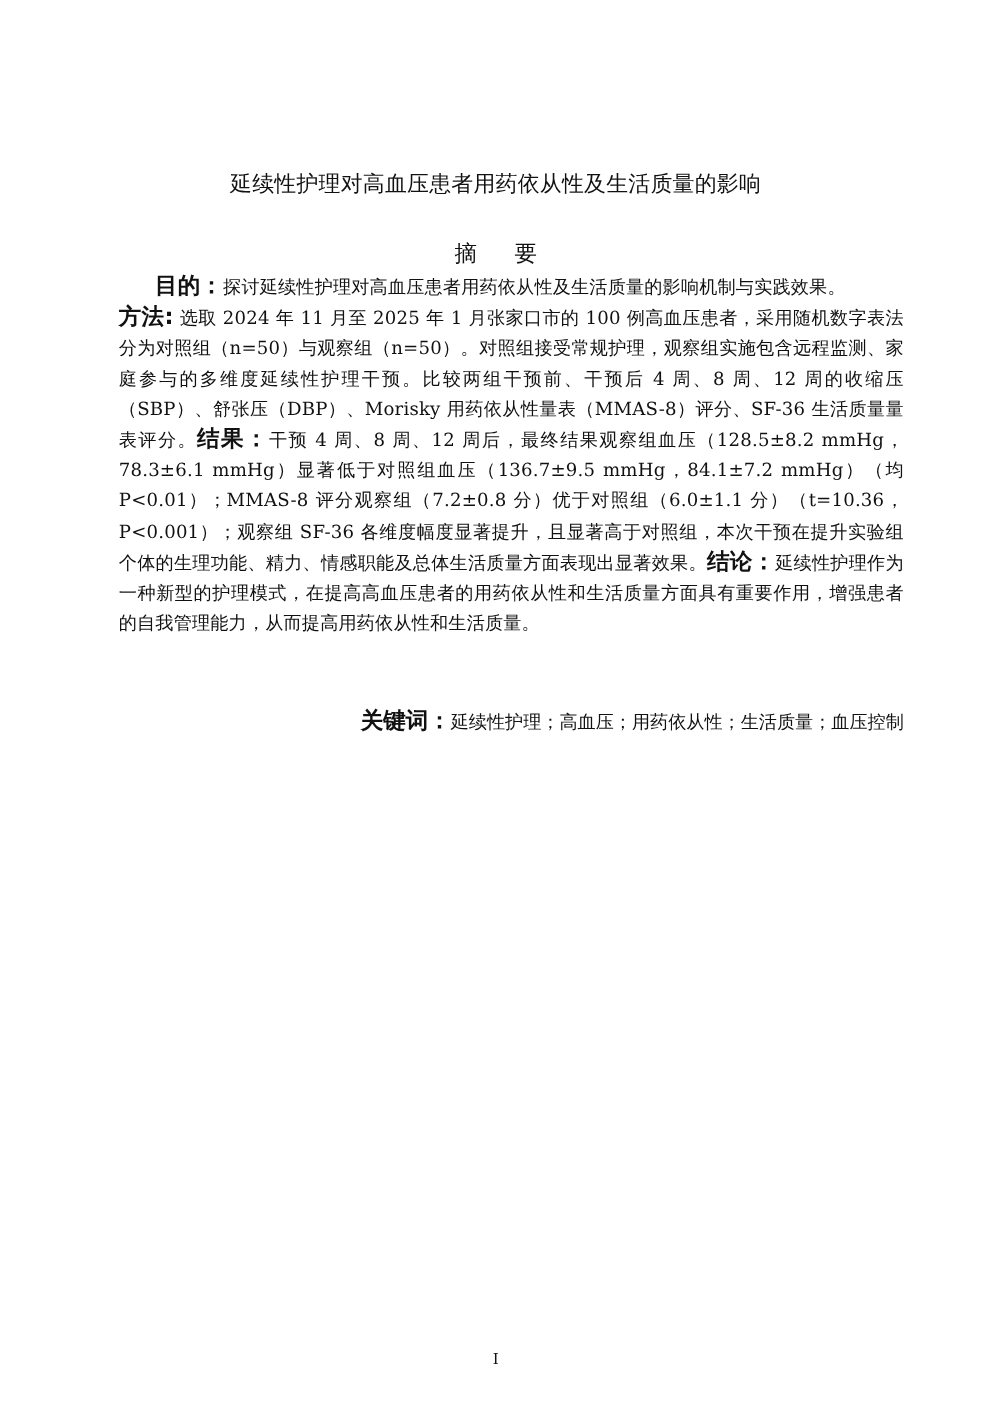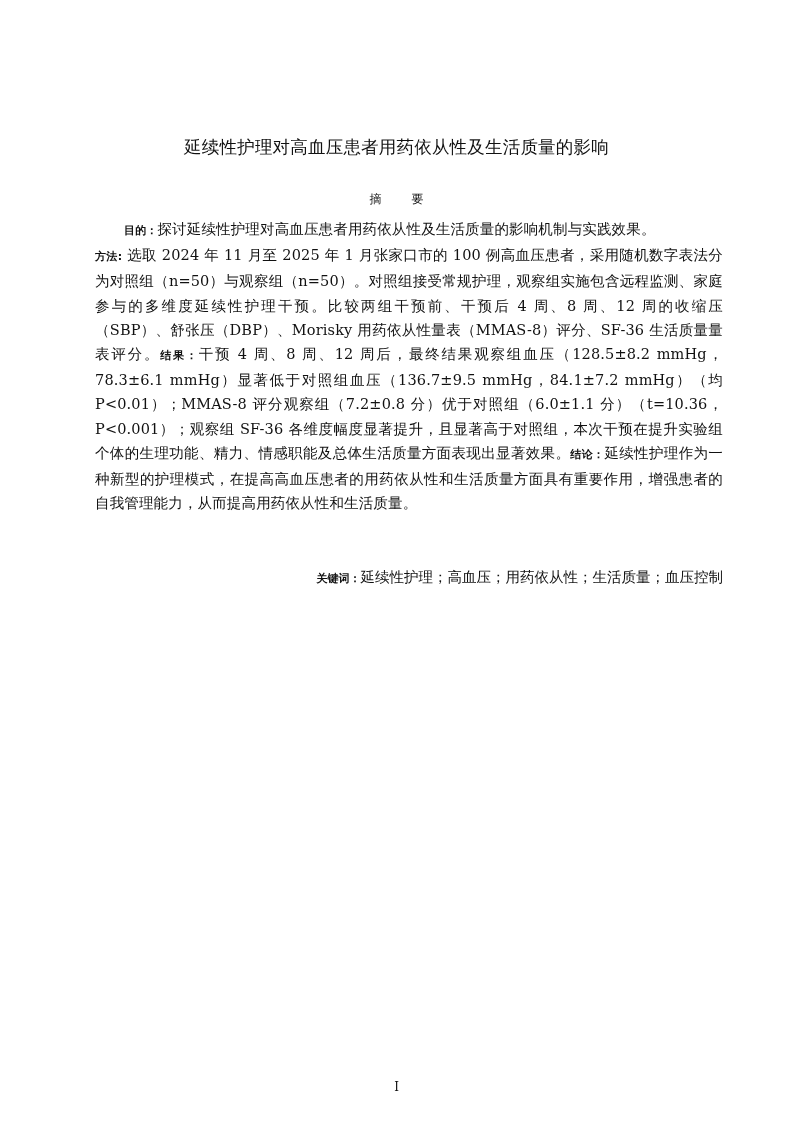--- a/index.html
+++ b/index.html
@@ -10,32 +10,32 @@
   }
   .page { position: absolute; left: 0; top: 0; width: 793px; height: 801px; margin-top: 41px; }
   .title {
     position: absolute; left: 0; width: 793px; top: 94px;
     text-align: center;
     font-family: "DejaVu Sans", "Liberation Sans", sans-serif;
     font-size: 17.5px; letter-spacing: 0.2px;
   }
   .abstract-heading {
     position: absolute; left: 0; width: 793px; top: 150px;
-    text-align: center; font-size: 12px;
+    text-align: center; font-size: 18px;
   }
   .abstract-heading span { display: inline-block; }
   .abstract-heading .gap { width: 30px; }
   .abstract-body {
     position: absolute; left: 95px; width: 628px; top: 176px;
     font-size: 14.5px; line-height: 24.2px;
     text-align: justify; text-justify: inter-character;
     letter-spacing: 0.15px;
   }
   .abstract-body p { margin: 0; text-indent: 29px; }
-  .bold { font-family: "DejaVu Sans", "Liberation Sans", sans-serif; font-weight: bold; font-size: 11px; }
+  .bold { font-family: "DejaVu Sans", "Liberation Sans", sans-serif; font-weight: bold; font-size: 18px; }
   .keywords {
     position: absolute; left: 95px; top: 525px; width: 628px;
     font-size: 14.5px; line-height: 22px; text-align: right;
   }
   .page-number {
     position: absolute; left: 0; width: 793px; top: 1039px;
     text-align: center; font-size: 12px;
   }
 </style>
 </head>

